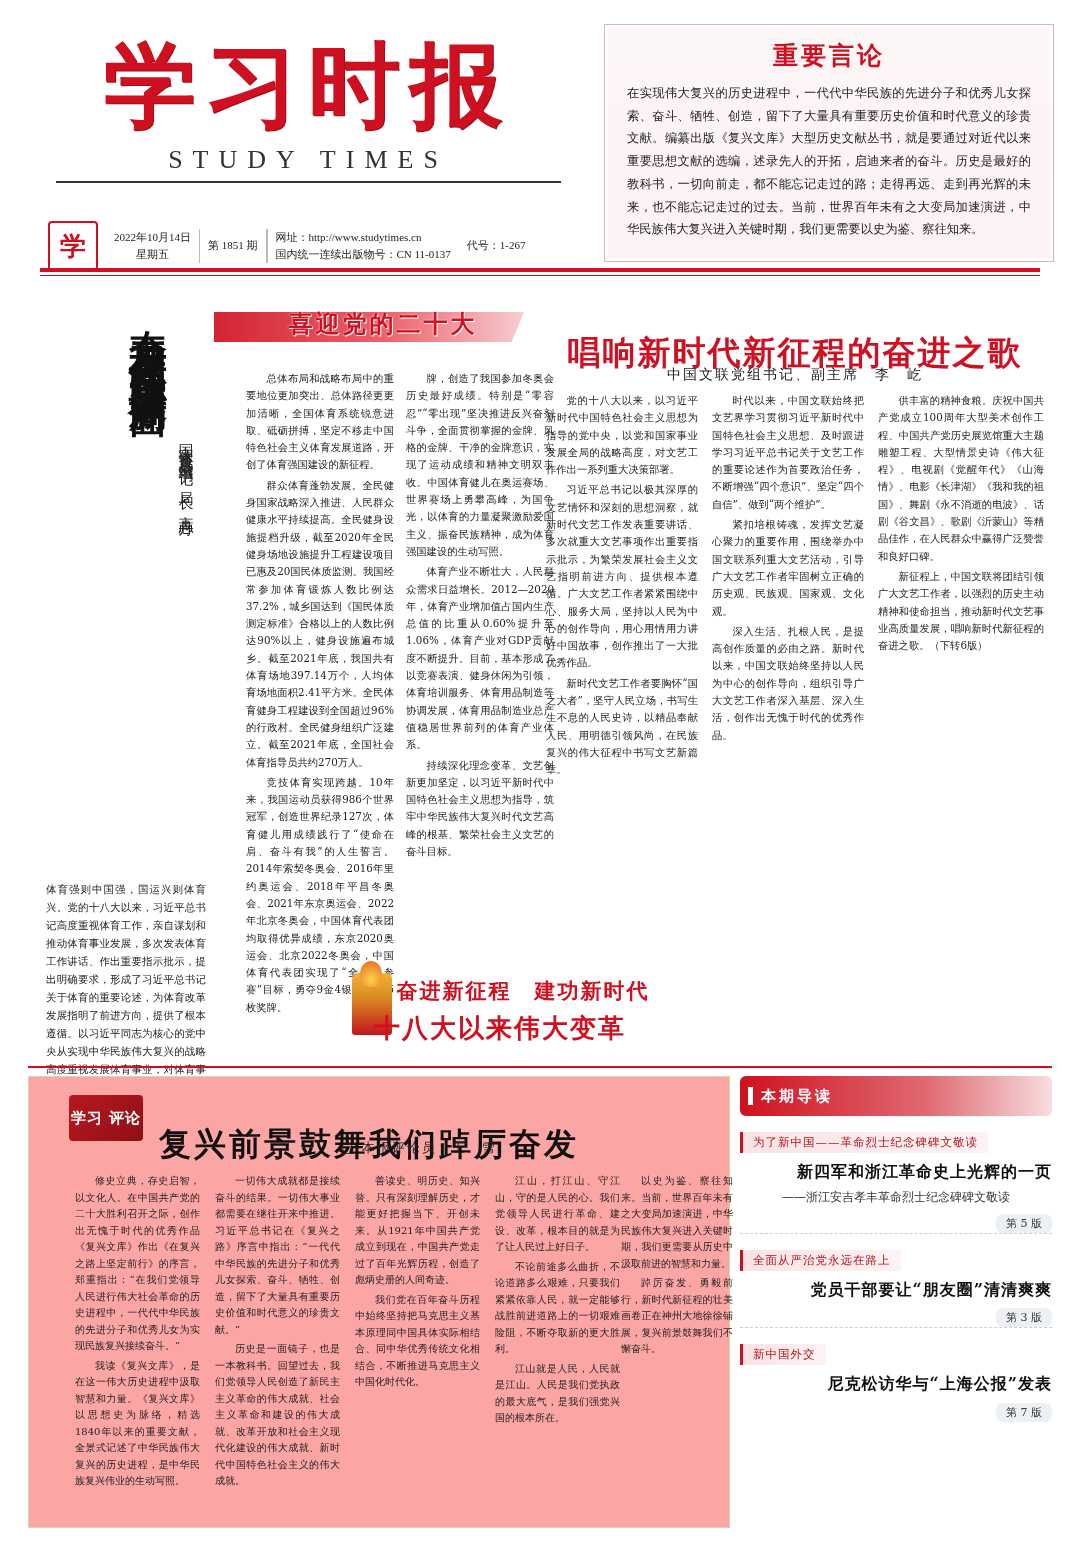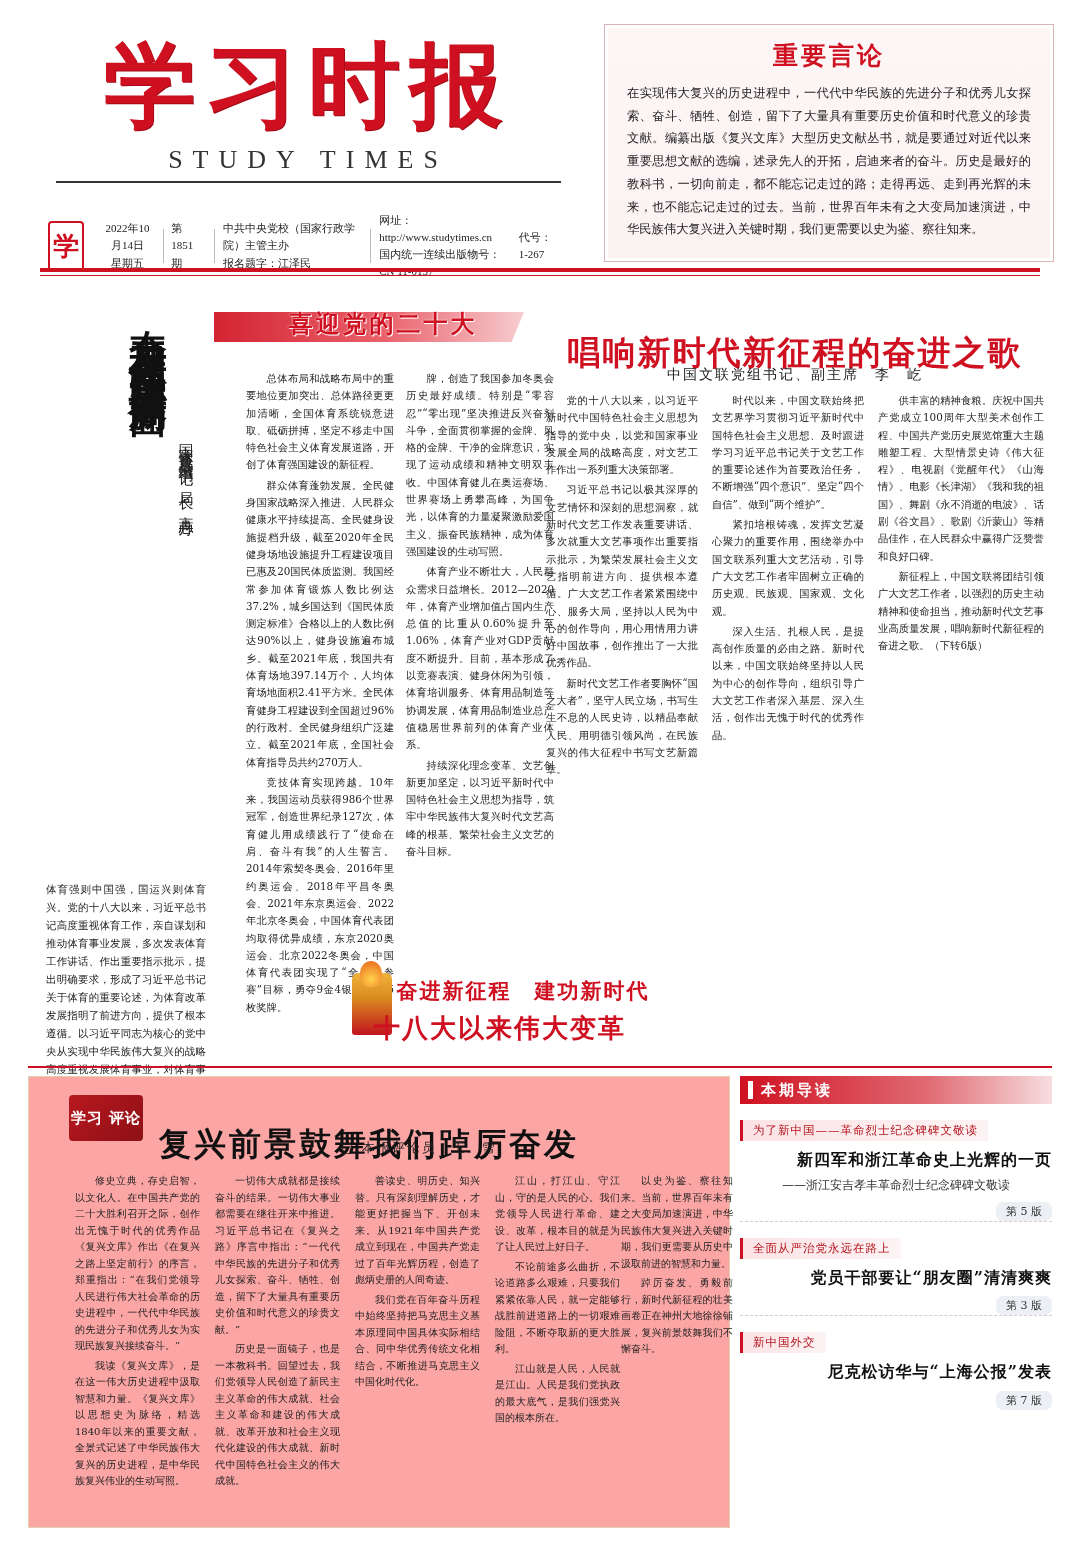--- a/index.html
+++ b/index.html
@@ -170,23 +170,23 @@
     position:absolute;top:96px;width:125px;height:415px;
     font-size:10px;line-height:1.65;text-align:justify;color:#222;
     font-family:"DejaVu Serif",serif;
   }
   .ccol p{margin:0 0 3px 0;text-indent:2em;}
   .cc1{left:46px;}.cc2{left:186px;}.cc3{left:326px;}.cc4{left:466px;}.cc5{left:592px;width:112px;}
 
   
   .index{position:absolute;left:740px;top:1076px;width:312px;height:452px;}
   .index-head{
-    position:relative;width:312px;height:28px;
+    position:relative;width:312px;height:40px;
     background:linear-gradient(90deg,#cf1020 0%,#e06a72 60%,#f7dddf 100%);
-    display:flex;align-items:center;
+    display:flex;align-items:center;border-radius:6px;
   }
   .index-head .bar{width:5px;height:18px;background:#fff;margin:0 8px;}
   .index-head .t{color:#fff;font-size:15px;font-weight:bold;letter-spacing:3px;font-family:"DejaVu Serif",serif;}
   .idx-item{position:relative;margin-top:16px;}
   .idx-kicker{
     display:inline-block;background:linear-gradient(90deg,#fbe3e5,#fdf3f4);
     color:#b3121c;font-size:11.5px;padding:3px 10px;letter-spacing:1px;
     border-left:3px solid #cf1020;font-family:"DejaVu Serif",serif;
   }
   .idx-title{
@@ -214,24 +214,20 @@
 
     <div class="mast-info">
       <div class="mast-emblem">学</div>
       <div class="mast-col mast-center">
         <div>2022年10月14日</div>
         <div>星期五</div>
       </div>
       <div class="mast-sep"></div>
       <div class="mast-col">第 1851 期</div>
       <div class="mast-sep"></div>
-      <div class="mast-col">
-        <div>中共中央党校（国家行政学院）主管主办</div>
-        <div>报名题字：江泽民</div>
-      </div>
       <div class="mast-sep"></div>
       <div class="mast-col">
         <div>网址：http://www.studytimes.cn</div>
         <div>国内统一连续出版物号：CN 11-0137</div>
       </div>
       <div class="mast-col">代号：1-267</div>
     </div>
   </div>
 
   <div class="speech">

